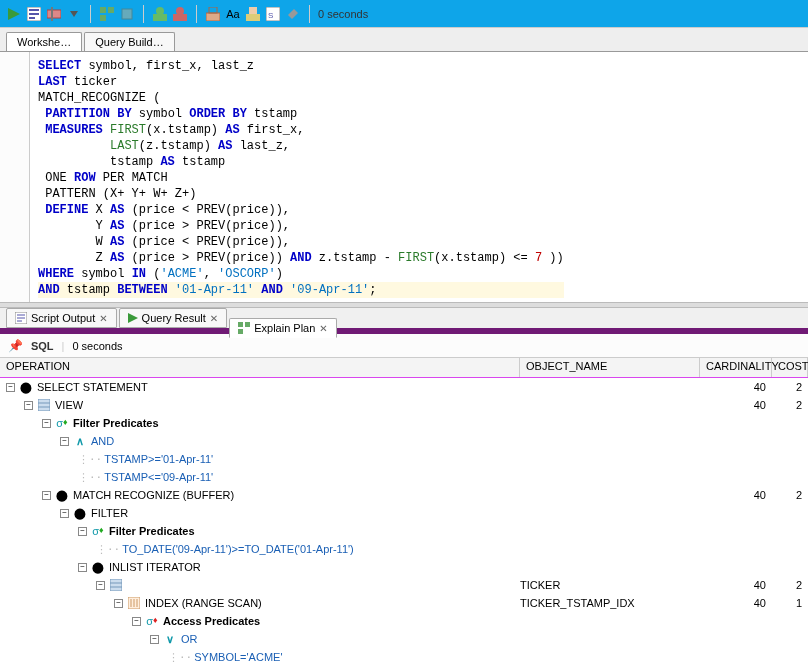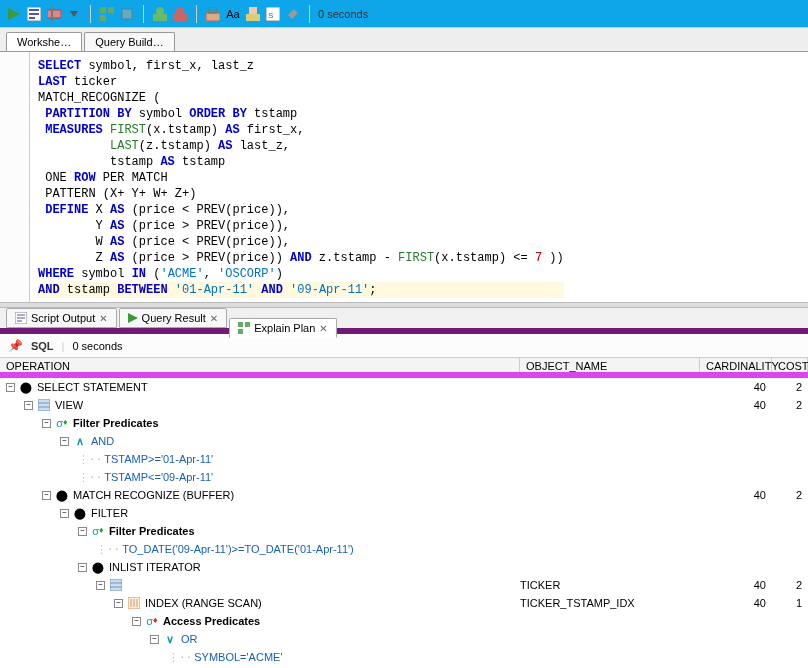--- a/index.html
+++ b/index.html
@@ -19,21 +19,21 @@
   .kw-green { color: #2a7a2a; }
   .kw-red { color: #c00000; }
   .kw-str { color: #0070c0; }
   .resize-bar { height: 6px; background: #ddd; border-top: 1px solid #bbb; border-bottom: 1px solid #bbb; }
   .result-tabs { height: 26px; display: flex; align-items: center; background: #f0f0f0; border-bottom: 6px solid #701a75; padding-left: 6px; gap: 2px; }
   .rtab { padding: 3px 8px; border: 1px solid #aaa; border-radius: 2px 2px 0 0; background: #f8f8f8; display: flex; align-items: center; gap: 4px; cursor: pointer; }
   .rtab.active { background: #fff; border-bottom: 1px solid #fff; margin-top: 20px; }
   .rtab .close { color: #666; font-size: 10px; cursor: pointer; }
   .result-toolbar { height: 24px; display: flex; align-items: center; padding: 0 8px; gap: 8px; border-bottom: 1px solid #ccc; background: #fcfcfc; }
   .pin { color: #cc0000; font-size: 12px; }
-  .plan-header { height: 20px; display: flex; background: #f4f4f4; border-bottom: 6px solid #d946ef; font-size: 11px; }
+  .plan-header { height: 20px; display: flex; background: #f4f4f4; border-bottom: 1px solid #d946ef; font-size: 11px; }
   .plan-header div { padding: 2px 6px; border-right: 1px solid #ccc; }
   .col-op { width: 520px; }
   .col-obj { width: 180px; }
   .col-card { width: 72px; text-align: left; }
   .col-cost { width: 36px; text-align: center; }
   .plan-body { font-size: 11px; }
   .plan-row { display: flex; height: 18px; align-items: center; }
   .plan-row .cell-op { width: 520px; display: flex; align-items: center; }
   .plan-row .cell-obj { width: 180px; }
   .plan-row .cell-card { width: 72px; text-align: right; padding-right: 6px; }

